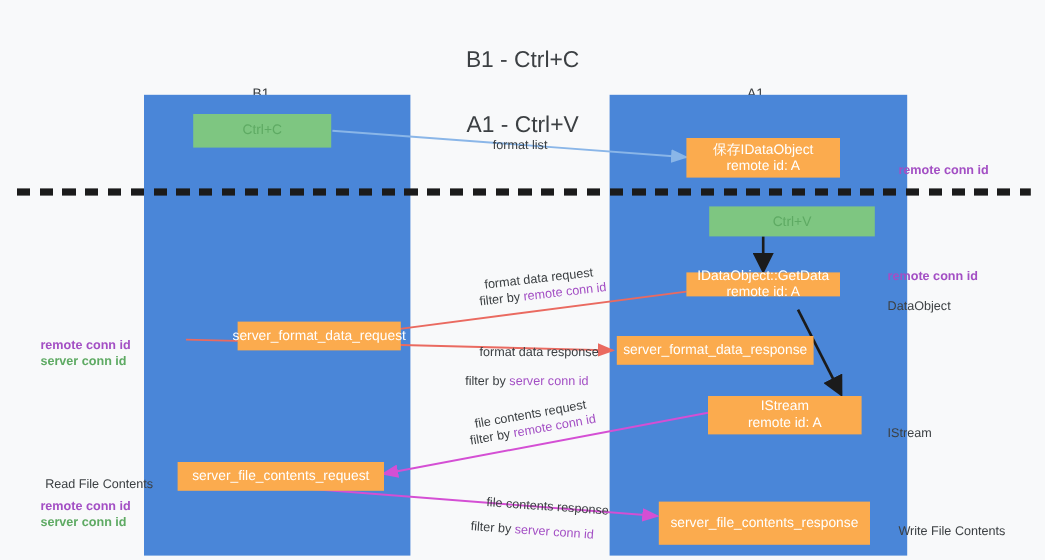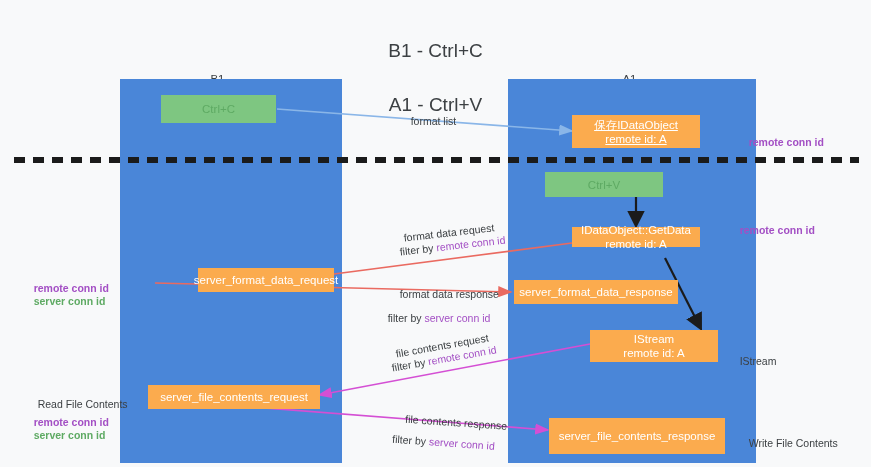--- a/index.html
+++ b/index.html
@@ -125,26 +125,26 @@
       <line x1="150" y1="399" x2="548" y2="430" stroke="#d44fd4" stroke-width="1.6" marker-end="url(#ah-mag)"></line>
     </g>
   </svg>
 
   <div class="divider"></div>
 
   <div class="node green" style="left:161px; top:95px; width:115px; height:28px;">
     <span>Ctrl+C</span>
   </div>
 
-  <div class="node orange" style="left:572px; top:115px; width:128px; height:33px;text-decoration:underline;">
+  <div class="node orange" style="left:572px; top:115px; width:128px; height:33px;">
     <span>保存IDataObject</span>
     <span>remote id: A</span>
   </div>
 
-  <div class="node green" style="left:545px; top:172px; width:118px; height:25px;">
+  <div class="node green" style="left:591px; top:172px; width:138px; height:25px;">
     <span>Ctrl+V</span>
   </div>
 
   <div class="node orange" style="left:572px; top:227px; width:128px; height:20px;">
     <span>IDataObject::GetData</span>
     <span>remote id: A</span>
   </div>
 
   <div class="node orange" style="left:152px; top:268px; width:136px; height:24px;margin-left:46px;">
     <span>server_format_data_request</span>
@@ -200,20 +200,23 @@
   </div>
 
   <div class="lbl bold purple" style="left:737px; top:123px;">
     <span>remote conn id</span>
   </div>
 
   <div class="lbl bold purple" style="left:728px; top:211px;">
     <span>remote conn id</span>
   </div>
 
+  <div class="lbl dark" style="left:728px; top:236px;">
+    <span>DataObject</span>
+  </div>
 
   <div class="lbl dark" style="left:728px; top:342px;">
     <span>IStream</span>
   </div>
 
   <div class="lbl dark" style="left:737px; top:424px;">
     <span>Write File Contents</span>
   </div>
 
   <div class="lbl bold purple" style="left:22px; top:269px;">

